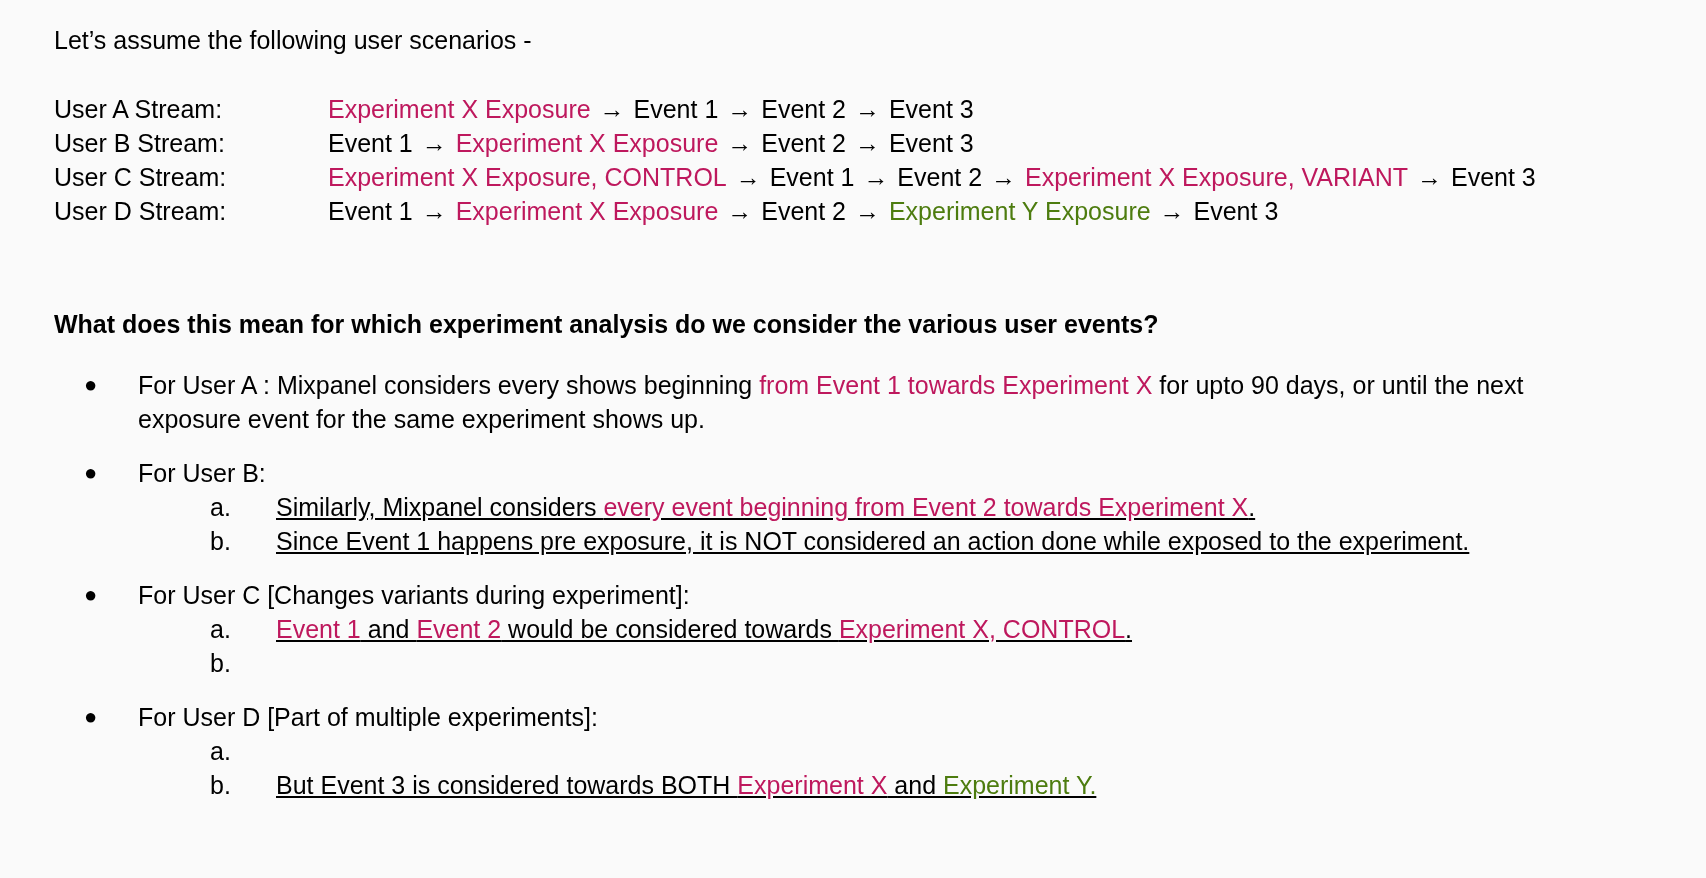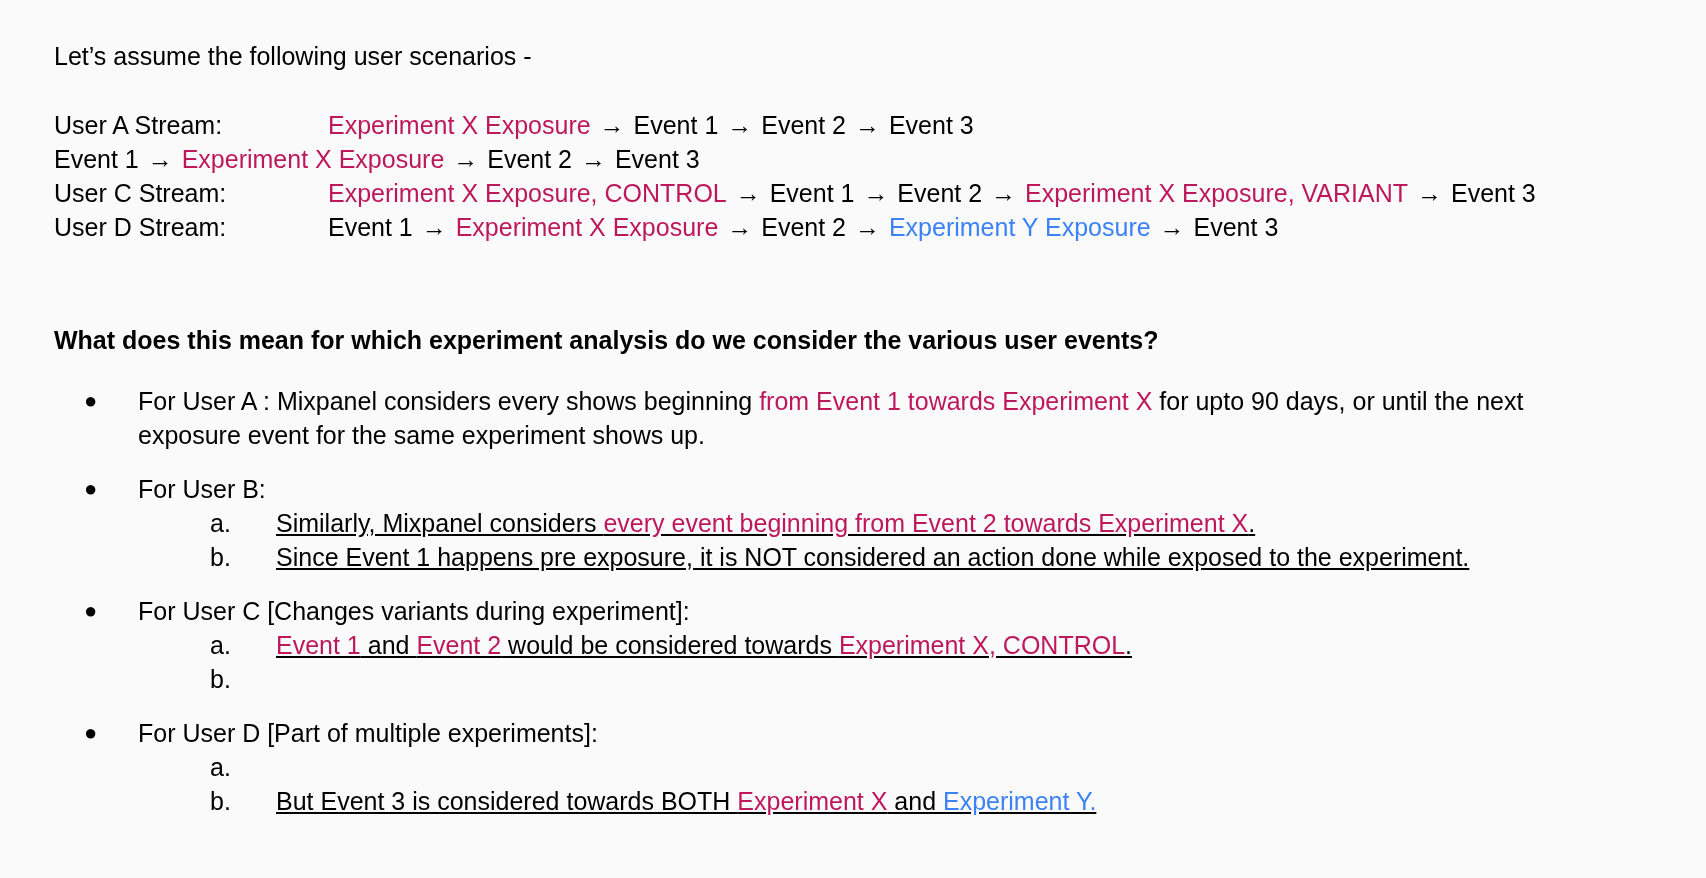--- a/index.html
+++ b/index.html
@@ -13,21 +13,21 @@
     background: #fafafa;
     font-family: "Liberation Sans", sans-serif;
     color: #000000;
     overflow: hidden;
   }
   .page {
     position: relative;
     width: 1706px;
     height: 858px;
     box-sizing: border-box;
-    padding: 38px 20px 0 54px;
+    padding: 22px 20px 0 54px;
   }
   .intro {
     font-size: 25px;
     line-height: 36px;
     color: #000;
     margin: 0 0 34px 0;
     white-space: nowrap;
   }
   
   .streams {
@@ -98,36 +98,37 @@
     color: #000;
   }
   .sub-text {
     flex: 1 1 auto;
     color: #000;
     white-space: nowrap;
     text-decoration: underline;
   }
   
   .blue { color: #be185d; }
-  .magenta { color: #3b82f6; }
+  .magenta { color: #4d7c0f; }
   .arrow { color: #000; padding: 0 2px; }
 </style>
 </head>
 <body>
 
 <div class="page">
 
   <p class="intro">Let’s assume the following user scenarios -</p>
 
   <div class="streams">
       <div class="stream-row">
         <span class="stream-label">User A Stream:</span>
         <span class="stream-flow"><span class="blue">Experiment X Exposure</span><span class="arrow"> → </span><span class="">Event 1</span><span class="arrow"> → </span><span class="">Event 2</span><span class="arrow"> → </span><span class="">Event 3</span></span>
       </div>
       <div class="stream-row">
+        <span class="stream-label">User B Stream:</span>
         <span class="stream-flow"><span class="">Event 1</span><span class="arrow"> → </span><span class="blue">Experiment X Exposure</span><span class="arrow"> → </span><span class="">Event 2</span><span class="arrow"> → </span><span class="">Event 3</span></span>
       </div>
       <div class="stream-row">
         <span class="stream-label">User C Stream:</span>
         <span class="stream-flow"><span class="blue">Experiment X Exposure, CONTROL</span><span class="arrow"> → </span><span class="">Event 1</span><span class="arrow"> → </span><span class="">Event 2</span><span class="arrow"> → </span><span class="blue">Experiment X Exposure, VARIANT</span><span class="arrow"> → </span><span class="">Event 3</span></span>
       </div>
       <div class="stream-row">
         <span class="stream-label">User D Stream:</span>
         <span class="stream-flow"><span class="">Event 1</span><span class="arrow"> → </span><span class="blue">Experiment X Exposure</span><span class="arrow"> → </span><span class="">Event 2</span><span class="arrow"> → </span><span class="magenta">Experiment Y Exposure</span><span class="arrow"> → </span><span class="">Event 3</span></span>
       </div>

